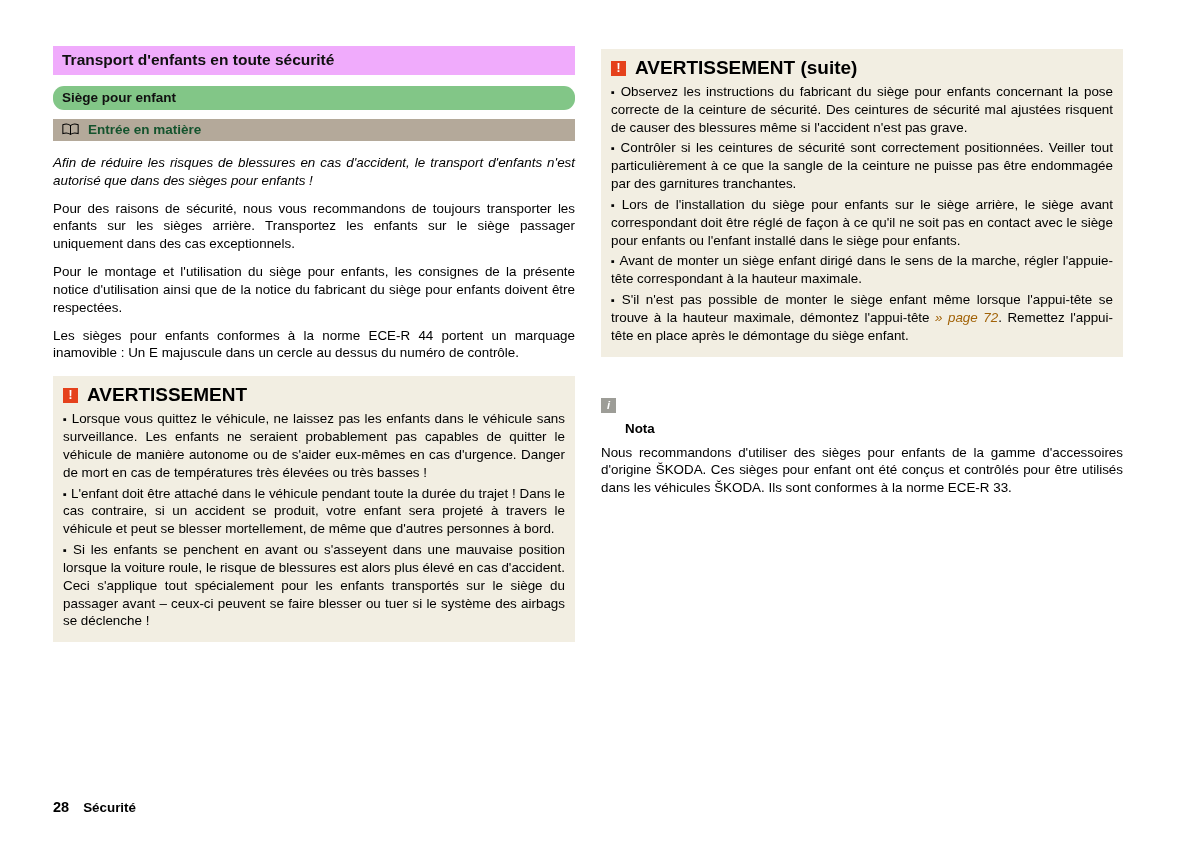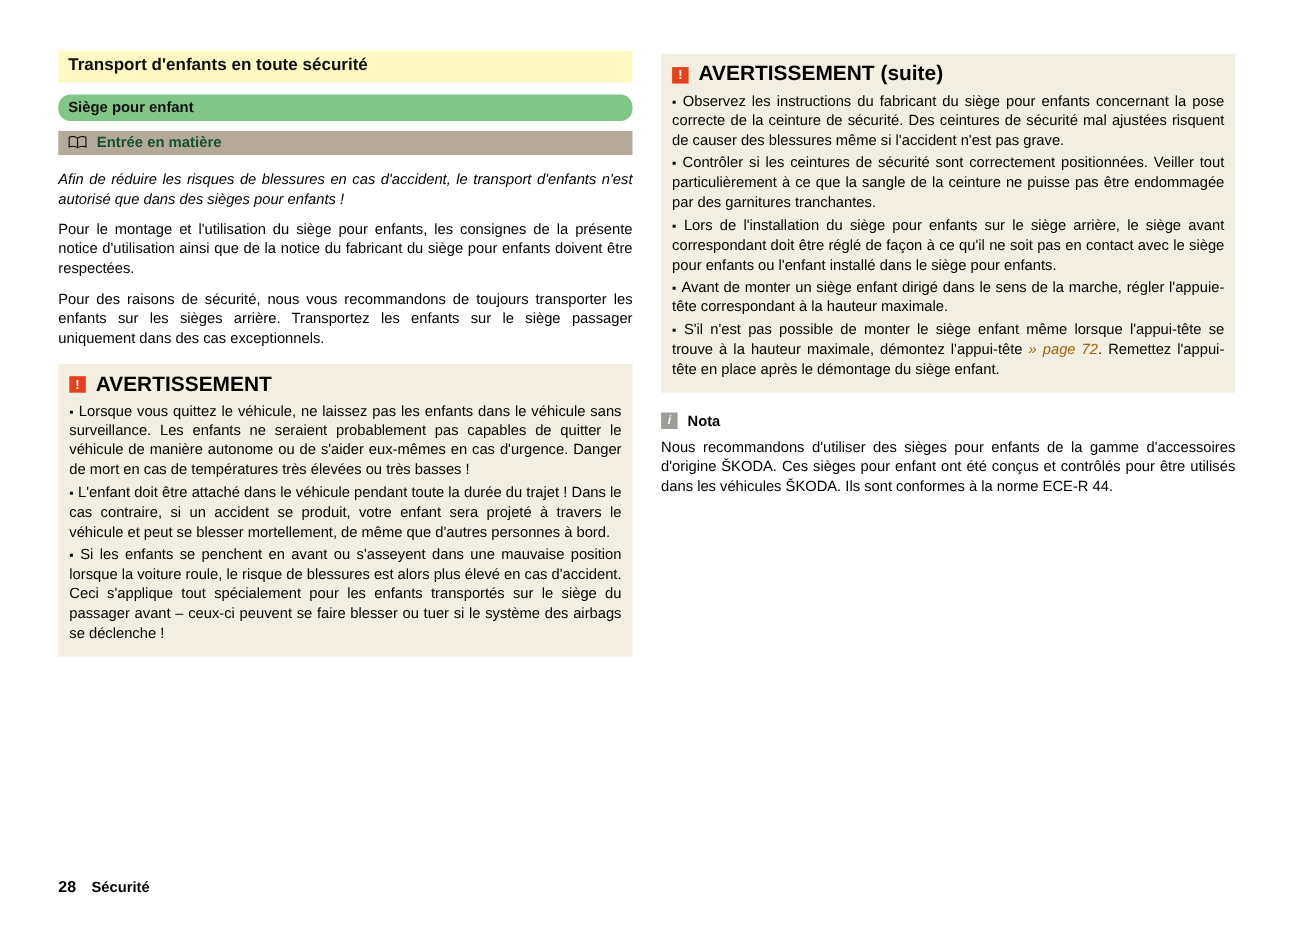--- a/index.html
+++ b/index.html
@@ -9,21 +9,21 @@
     background: #ffffff; color: #000000;
     font-family: "Liberation Sans", sans-serif;
     position: relative; overflow: hidden;
   }
   .page { padding: 35px 53px 0 53px; }
   .columns { display: flex; gap: 26px; align-items: flex-start; }
   .col { width: 522px; }
   .col-left { padding-top: 11px; }
 
   .title-bar {
-    background: #fef9c3; font-weight: bold; font-size: 15.5px;
+    background: #f0abfc; font-weight: bold; font-size: 15.5px;
     padding: 5px 9px 6px 9px; color: #101010;
   }
   .sub-bar {
     background: #82c687; font-weight: bold; font-size: 13.5px;
     padding: 4px 9px 5px 9px; margin-top: 11px; color: #101010; border-radius: 11px;
   }
   .intro-bar {
     background: #b4a99a; font-weight: bold; font-size: 13.5px;
     padding: 3px 9px 4px 9px; margin-top: 9px;
     display: flex; align-items: center; gap: 9px; color: #14532d;
@@ -44,21 +44,21 @@
   .bullet { margin: 3px 0 0 0; }
   .sq { font-size: 11px; margin-right: 4px; }
   .link { color: #a16207; text-decoration: none; cursor: pointer; font-style: italic; }
 
   .nota-head { display: flex; align-items: center; gap: 9px; margin-top: 18px; }
   .nota-icon {
     width: 15px; height: 15px; flex: 0 0 15px;
     background: #9d9d97; color: #ffffff; font-weight: bold; font-style: italic;
     font-size: 11px; display: flex; align-items: center; justify-content: center; line-height: 1;
   }
-  .nota-title { font-weight: bold; font-size: 13.4px; }
+  .nota-title { font-weight: bold; font-size: 13.4px; margin-top: 46px; }
   .nota-text { margin-top: 8px; }
 
   .footer {
     position: absolute; left: 53px; bottom: 30px;
     display: flex; align-items: baseline; gap: 14px;
   }
   .pgnum { font-weight: bold; font-size: 14.5px; }
   .pgsec { font-weight: bold; font-size: 13.4px; }
 </style>
 </head>
@@ -78,22 +78,23 @@
         <span class="book-icon">
           <svg width="17" height="13" viewBox="0 0 20 14" aria-hidden="true">
             <path d="M1 1.5 C4 0.3, 8 0.8, 10 2.4 C12 0.8, 16 0.3, 19 1.5 L19 11.8 C16 10.8, 12 11.3, 10 12.8 C8 11.3, 4 10.8, 1 11.8 Z" fill="none" stroke="#000" stroke-width="1.2"></path>
             <line x1="10" y1="2.4" x2="10" y2="12.8" stroke="#000" stroke-width="1.2"></line>
           </svg>
         </span>
         <span>Entrée en matière</span>
       </div>
 
       <p class="lead">Afin de réduire les risques de blessures en cas d'accident, le transport d'enfants n'est autorisé que dans des sièges pour enfants !</p>
+      <p>Pour des raisons de sécurité, nous vous recommandons de toujours transporter les enfants sur les sièges arrière. Transportez les enfants sur le siège passager uniquement dans des cas exceptionnels.</p>
       <p>Pour le montage et l'utilisation du siège pour enfants, les consignes de la présente notice d'utilisation ainsi que de la notice du fabricant du siège pour enfants doivent être respectées.</p>
-      <p>Pour des raisons de sécurité, nous vous recommandons de toujours transporter les enfants sur les sièges arrière. Transportez les enfants sur le siège passager uniquement dans des cas exceptionnels.</p>
+      <p>Les sièges pour enfants conformes à la norme ECE-R 44 portent un marquage inamovible : Un E majuscule dans un cercle au dessus du numéro de contrôle.</p>
 
       <div class="warn-box">
         <div class="warn-head">
           <span class="warn-icon">
               <span>!</span>
             </span>
           <span class="warn-title">AVERTISSEMENT</span>
         </div>
         <p class="bullet"><span class="sq">▪</span><span>Lorsque vous quittez le véhicule, ne laissez pas les enfants dans le véhicule sans surveillance. Les enfants ne seraient probablement pas capables de quitter le véhicule de manière autonome ou de s'aider eux-mêmes en cas d'urgence. Danger de mort en cas de températures très élevées ou très basses !</span></p>
         <p class="bullet"><span class="sq">▪</span><span>L'enfant doit être attaché dans le véhicule pendant toute la durée du trajet ! Dans le cas contraire, si un accident se produit, votre enfant sera projeté à travers le véhicule et peut se blesser mortellement, de même que d'autres personnes à bord.</span></p>
@@ -115,21 +116,21 @@
         <p class="bullet"><span class="sq">▪</span><span>Avant de monter un siège enfant dirigé dans le sens de la marche, régler l'appuie-tête correspondant à la hauteur maximale.</span></p>
         <p class="bullet"><span class="sq">▪</span><span>S'il n'est pas possible de monter le siège enfant même lorsque l'appui-tête se trouve à la hauteur maximale, démontez l'appui-tête </span><a class="link">» page 72</a><span>. Remettez l'appui-tête en place après le démontage du siège enfant.</span></p>
       </div>
 
       <div class="nota-head">
         <span class="nota-icon">
             <span>i</span>
           </span>
         <span class="nota-title">Nota</span>
       </div>
-      <p class="nota-text">Nous recommandons d'utiliser des sièges pour enfants de la gamme d'accessoires d'origine ŠKODA. Ces sièges pour enfant ont été conçus et contrôlés pour être utilisés dans les véhicules ŠKODA. Ils sont conformes à la norme ECE-R 44.</p>
+      <p class="nota-text">Nous recommandons d'utiliser des sièges pour enfants de la gamme d'accessoires d'origine ŠKODA. Ces sièges pour enfant ont été conçus et contrôlés pour être utilisés dans les véhicules ŠKODA. Ils sont conformes à la norme ECE-R 33.</p>
     </div>
 
   </div>
 
   <div class="footer">
     <span class="pgnum">28</span>
     <span class="pgsec">Sécurité</span>
   </div>
 </div>
 

